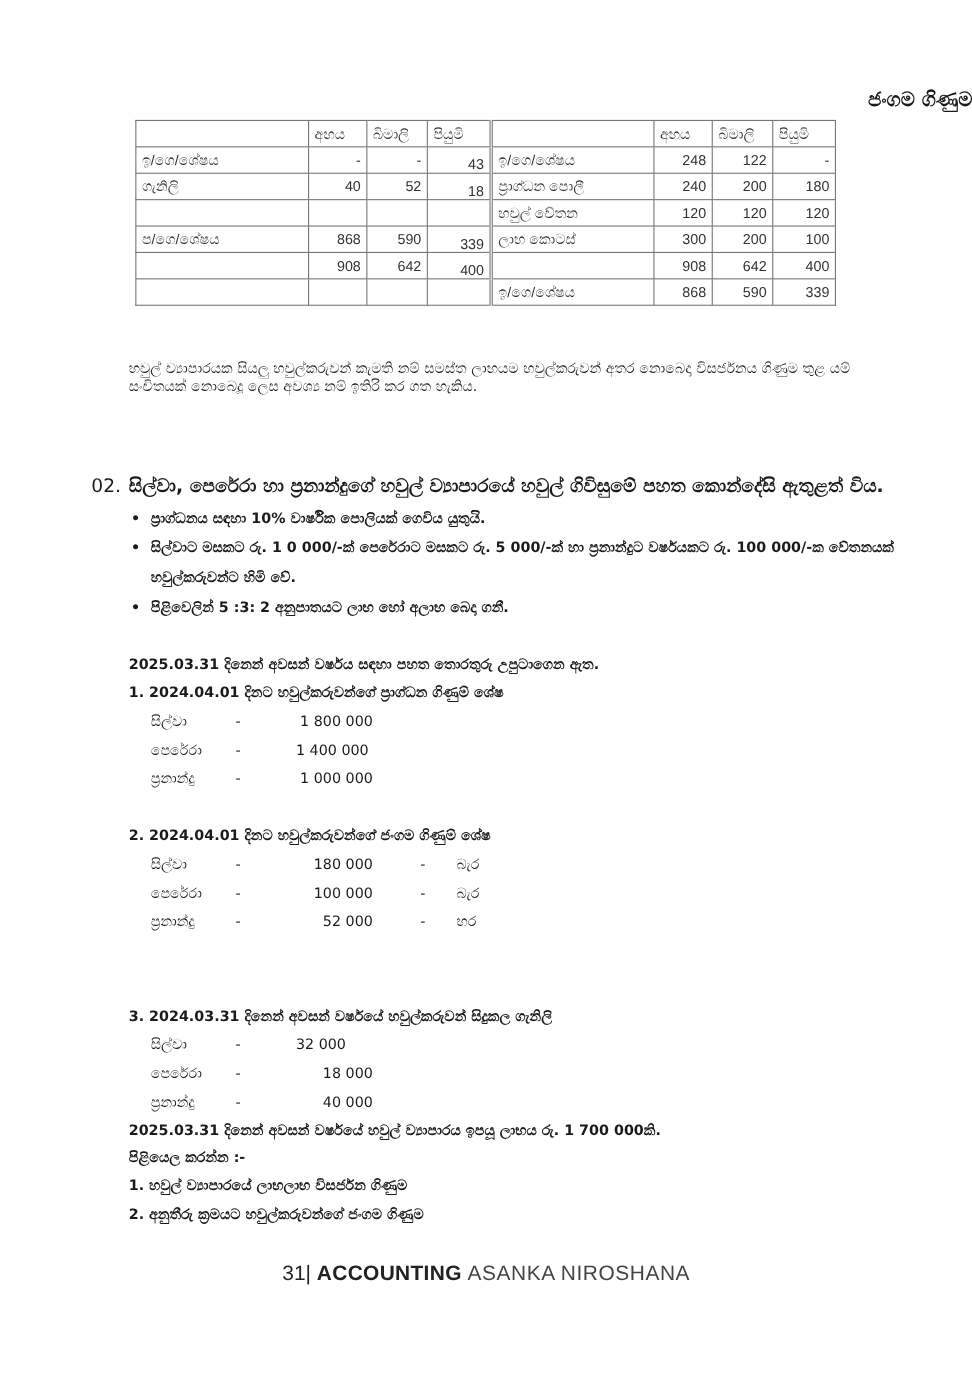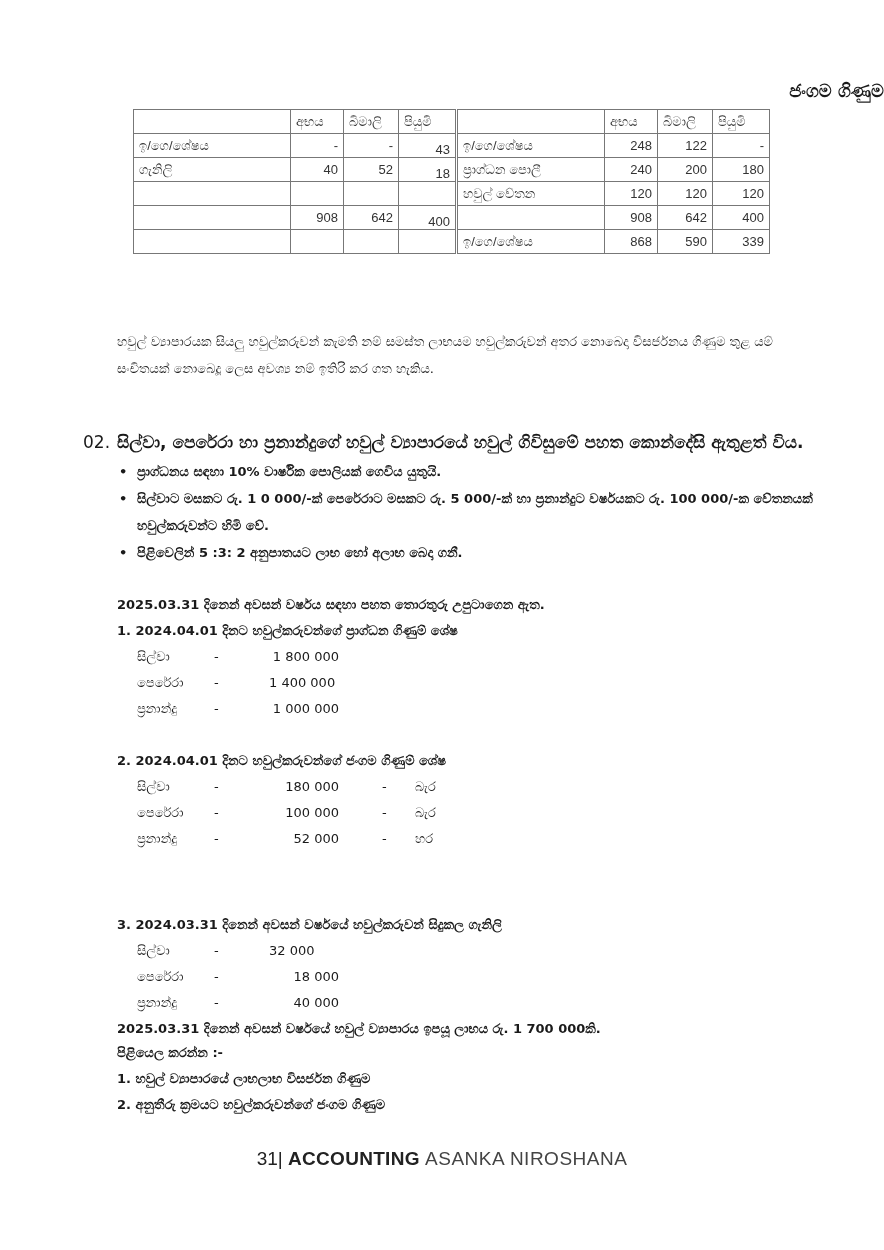--- a/index.html
+++ b/index.html
@@ -7,41 +7,41 @@
     width: 884px; height: 1250px; position: relative; overflow: hidden;
     font-family: "DejaVu Sans", "Liberation Sans", sans-serif;
     color: #1a1a1a;
   }
   .abs { position: absolute; }
   .table-title {
     left: 0; width: 884px; top: 80px; text-align: right;
     font-size: 18px; font-weight: bold;
   }
   table.ledger {
-    position: absolute; left: 133px; top: 109px;
+    position: absolute; left: 123px; top: 109px;
     border-collapse: collapse; font-size: 13px; color: #333;
     font-family: "Liberation Sans", sans-serif;
     padding-left: 28px;
   }
   table.ledger td {
     border: 1px solid #777; height: 23px; padding: 0 5px;
     vertical-align: middle; white-space: nowrap;
   }
   table.ledger td.num { text-align: right; }
   table.ledger td.low { vertical-align: bottom; padding-bottom: 0; }
   table.ledger td.dbl { border-right: 3px double #777; }
   .c-desc-l { width: 146px; }
   .c-n1 { width: 42px; }
   .c-n2 { width: 44px; }
   .c-n3 { width: 46px; }
   .c-desc-r { width: 136px; }
 
   .para {
     left: 117px; width: 700px; top: 328px;
-    font-size: 13px; line-height: 27px; color: #222;
+    font-size: 13px; line-height: 16px; color: #222;
   }
   .q-head {
     left: 83px; top: 432px; font-size: 17px; font-weight: bold;
   }
   .q-head .qnum { display: inline-block; width: 34px; font-weight: normal; }
   .bullets {
     left: 117px; top: 458px; width: 700px; margin: 0; padding: 0; list-style: none;
     font-size: 13px; font-weight: bold; line-height: 27px;
   }
   .bullets li { position: relative; padding-left: 20px; margin-bottom: 0; }
@@ -98,20 +98,30 @@
     <td></td>
     <td class="num"></td>
     <td class="num"></td>
     <td class="num low dbl"></td>
     <td>හවුල් වේතන</td>
     <td class="num">120</td>
     <td class="num">120</td>
     <td class="num">120</td>
   </tr>
   <tr>
+    <td>ප/ගෙ/ශේෂය</td>
+    <td class="num">868</td>
+    <td class="num">590</td>
+    <td class="num low dbl">339</td>
+    <td>ලාභ කොටස්</td>
+    <td class="num">300</td>
+    <td class="num">200</td>
+    <td class="num">100</td>
+  </tr>
+  <tr>
     <td></td>
     <td class="num">908</td>
     <td class="num">642</td>
     <td class="num low dbl">400</td>
     <td></td>
     <td class="num">908</td>
     <td class="num">642</td>
     <td class="num">400</td>
   </tr>
   <tr>

